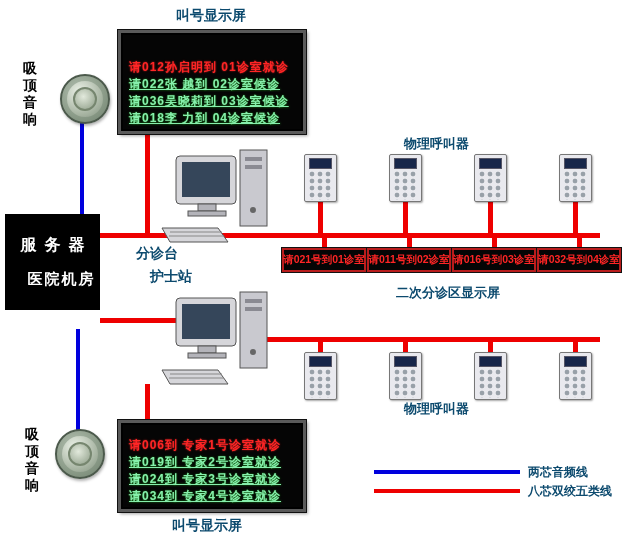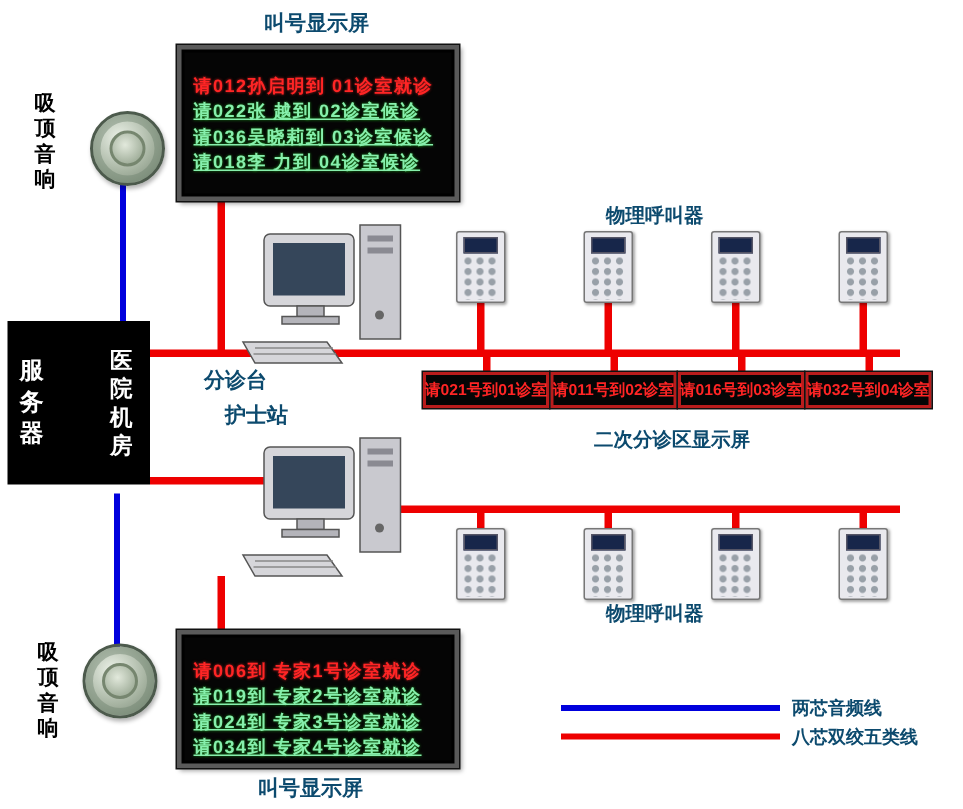--- a/index.html
+++ b/index.html
@@ -17,37 +17,37 @@
   }
   
   .wire { position:absolute; }
   .wire.blue { background:#0000dd; }
   .wire.red  { background:#ee0000; }
   
   .led-display {
     position:absolute; background:#050505;
     border:3px solid #5a5a5a; outline:1px solid #111;
     box-shadow: inset 0 0 0 2px #000, 2px 2px 3px rgba(0,0,0,.35);
-    display:flex; flex-direction:column; justify-content:space-between;
-    padding:16px 8px; box-sizing:border-box;
+    display:flex; flex-direction:column; justify-content:flex-end;
+    padding:4px 8px; box-sizing:border-box;
   }
   .led-line { font-size:12px; font-weight:bold; letter-spacing:1px; white-space:pre; }
   .led-red   { color:#ff2525; text-shadow:0 0 2px rgba(255,40,40,.7); }
   .led-green { color:#86efac; text-shadow:0 0 2px rgba(40,230,40,.6);text-decoration:underline; }
   
   .sec-display {
     position:absolute; width:84px; height:24px; background:#050505;
     border:2px solid #b91c1c; outline:1px solid #111; box-sizing:border-box;
     display:flex; align-items:center; justify-content:center;
   }
   .sec-display span { font-size:10.5px; font-weight:bold; color:#ff2525; white-space:nowrap; }
   
   .server-box {
-    position:absolute; left:5px; top:214px; width:95px; height:109px; background:#000;
-    color:#fff; display:flex; flex-direction:row; justify-content:center; align-items:center;
+    position:absolute; left:5px; top:214px; width:95px; height:96px; background:#000;
+    color:#fff; display:flex; flex-direction:column; justify-content:center; align-items:center;
     gap:14px; font-weight:bold;
   }
   .server-box .l1 { font-size:16px; letter-spacing:8px; margin-left:8px; }
   .server-box .l2 { font-size:15px; letter-spacing:2px; margin-left:18px; }
   
   .speaker {
     position:absolute; width:46px; height:46px; border-radius:50%;
     background: radial-gradient(circle at 38% 34%, #eaf0e6, #a7b4a2 55%, #6f7f6d);
     border:2px solid #4c5a4c; box-shadow: inset 0 0 0 5px rgba(110,130,110,.45), 1px 2px 3px rgba(0,0,0,.3);
   }

